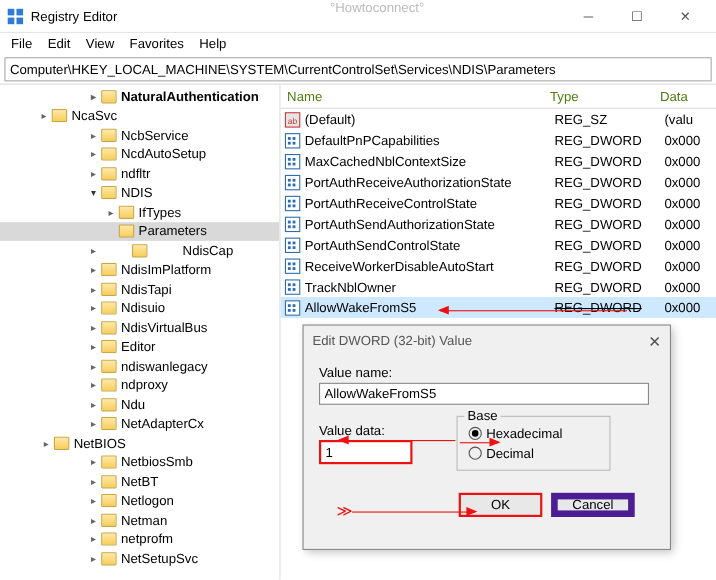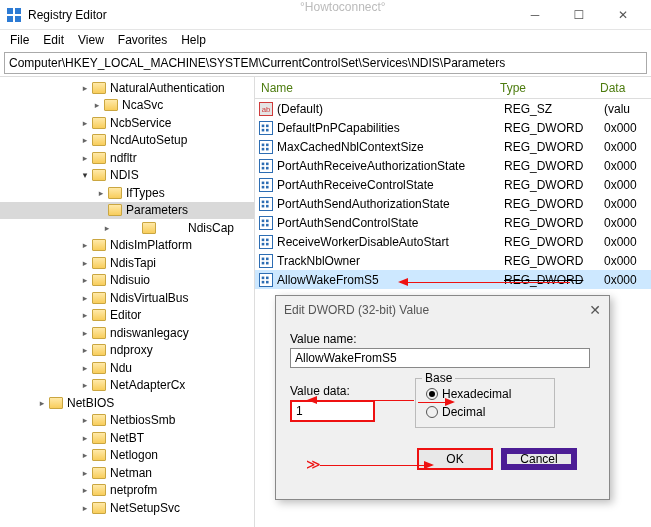--- a/index.html
+++ b/index.html
@@ -206,26 +206,26 @@
   <span>Edit</span>
   <span>View</span>
   <span>Favorites</span>
   <span>Help</span>
 </div>
 
 <div class="addressbar">Computer\HKEY_LOCAL_MACHINE\SYSTEM\CurrentControlSet\Services\NDIS\Parameters</div>
 
 <div class="content">
   <div class="tree" id="tree">
-      <div class="row" style="padding-left: 80px;">
+      <div class="row" style="padding-left: 80px; font-weight: bold;">
         <span class="chev closed"></span>
         <span class="folder-icon"></span>
         <span>NaturalAuthentication</span>
       </div>
-      <div class="row" style="padding-left: 92px;">
+      <div class="row" style="padding-left: 35px;">
         <span class="chev closed"></span>
         <span class="folder-icon"></span>
         <span>NcaSvc</span>
       </div>
       <div class="row" style="padding-left: 80px;">
         <span class="chev closed"></span>
         <span class="folder-icon"></span>
         <span>NcbService</span>
       </div>
       <div class="row" style="padding-left: 80px;">
@@ -246,21 +246,21 @@
       <div class="row" style="padding-left: 96px;">
         <span class="chev closed"></span>
         <span class="folder-icon"></span>
         <span>IfTypes</span>
       </div>
       <div class="row selected" style="padding-left: 96px;">
         <span class="chev none"></span>
         <span class="folder-icon"></span>
         <span>Parameters</span>
       </div>
-      <div class="row" style="padding-left: 102px; gap: 28px;">
+      <div class="row" style="padding-left: 80px; gap: 28px;">
         <span class="chev closed"></span>
         <span class="folder-icon"></span>
         <span>NdisCap</span>
       </div>
       <div class="row" style="padding-left: 80px;">
         <span class="chev closed"></span>
         <span class="folder-icon"></span>
         <span>NdisImPlatform</span>
       </div>
       <div class="row" style="padding-left: 80px;">

